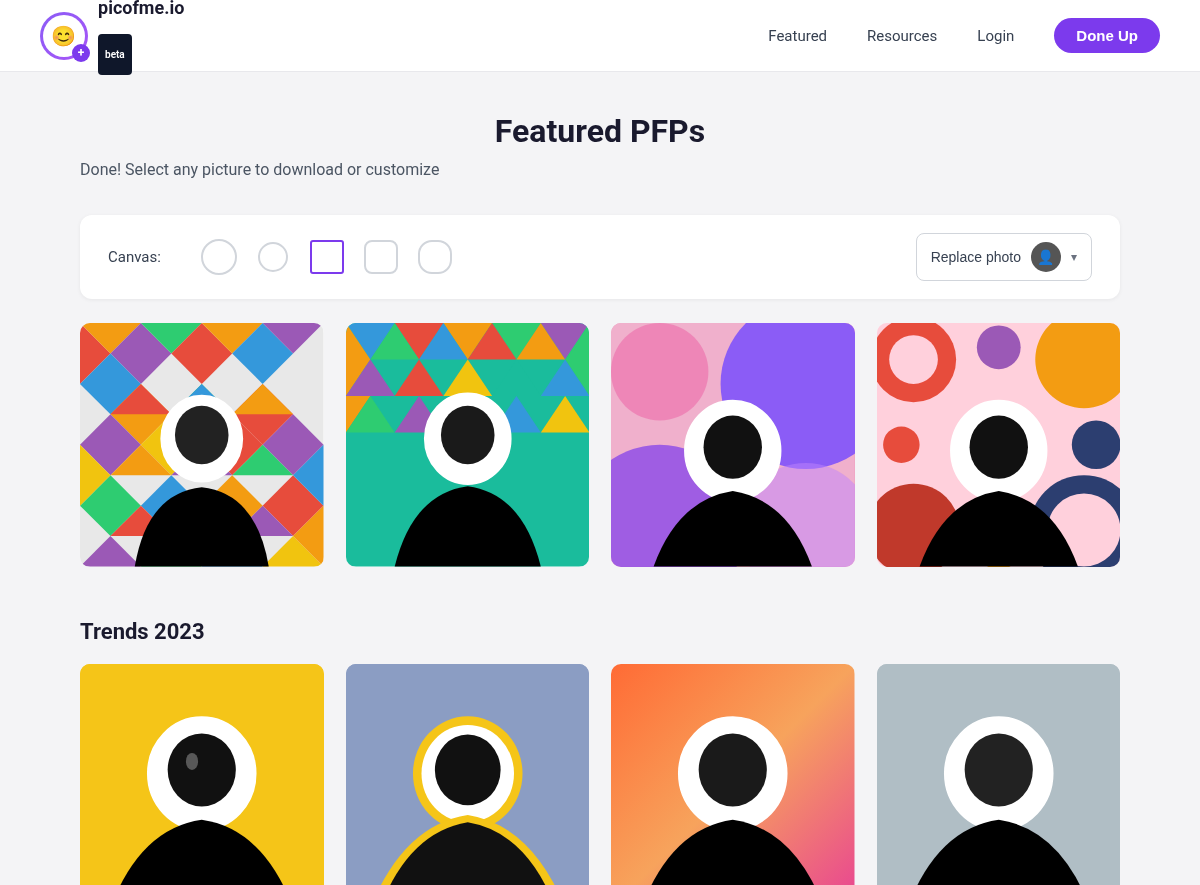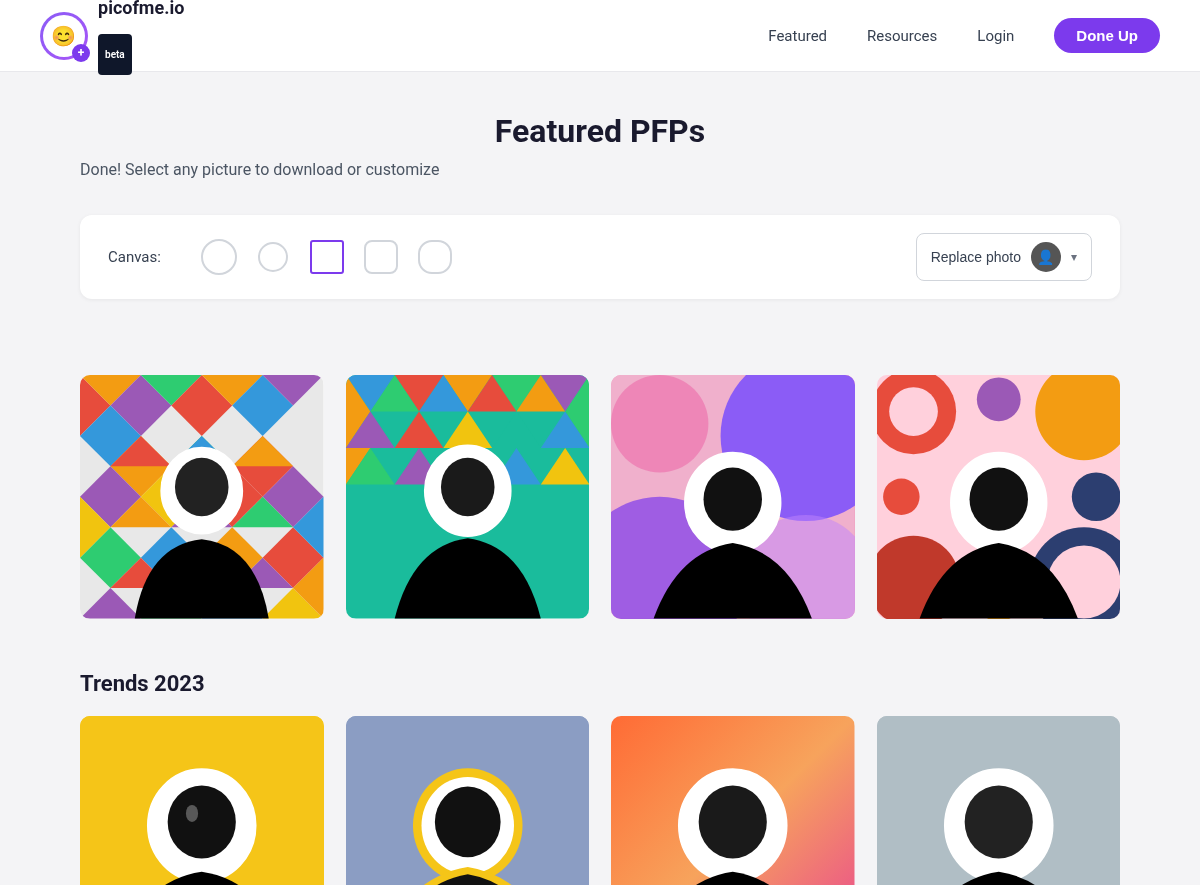--- a/index.html
+++ b/index.html
@@ -128,21 +128,21 @@
     }
 
     
     .canvas-bar {
       background: #fff;
       border-radius: 12px;
       padding: 18px 28px;
       display: flex;
       align-items: center;
       gap: 34px;
-      margin-bottom: 76px;
+      margin-bottom: 24px;
       box-shadow: 0 1px 4px rgba(0,0,0,0.06);
     }
     .canvas-label {
       font-size: 15px;
       color: #374151;
       margin-right: 4px;
     }
     .canvas-shapes {
       display: flex;
       align-items: center;

